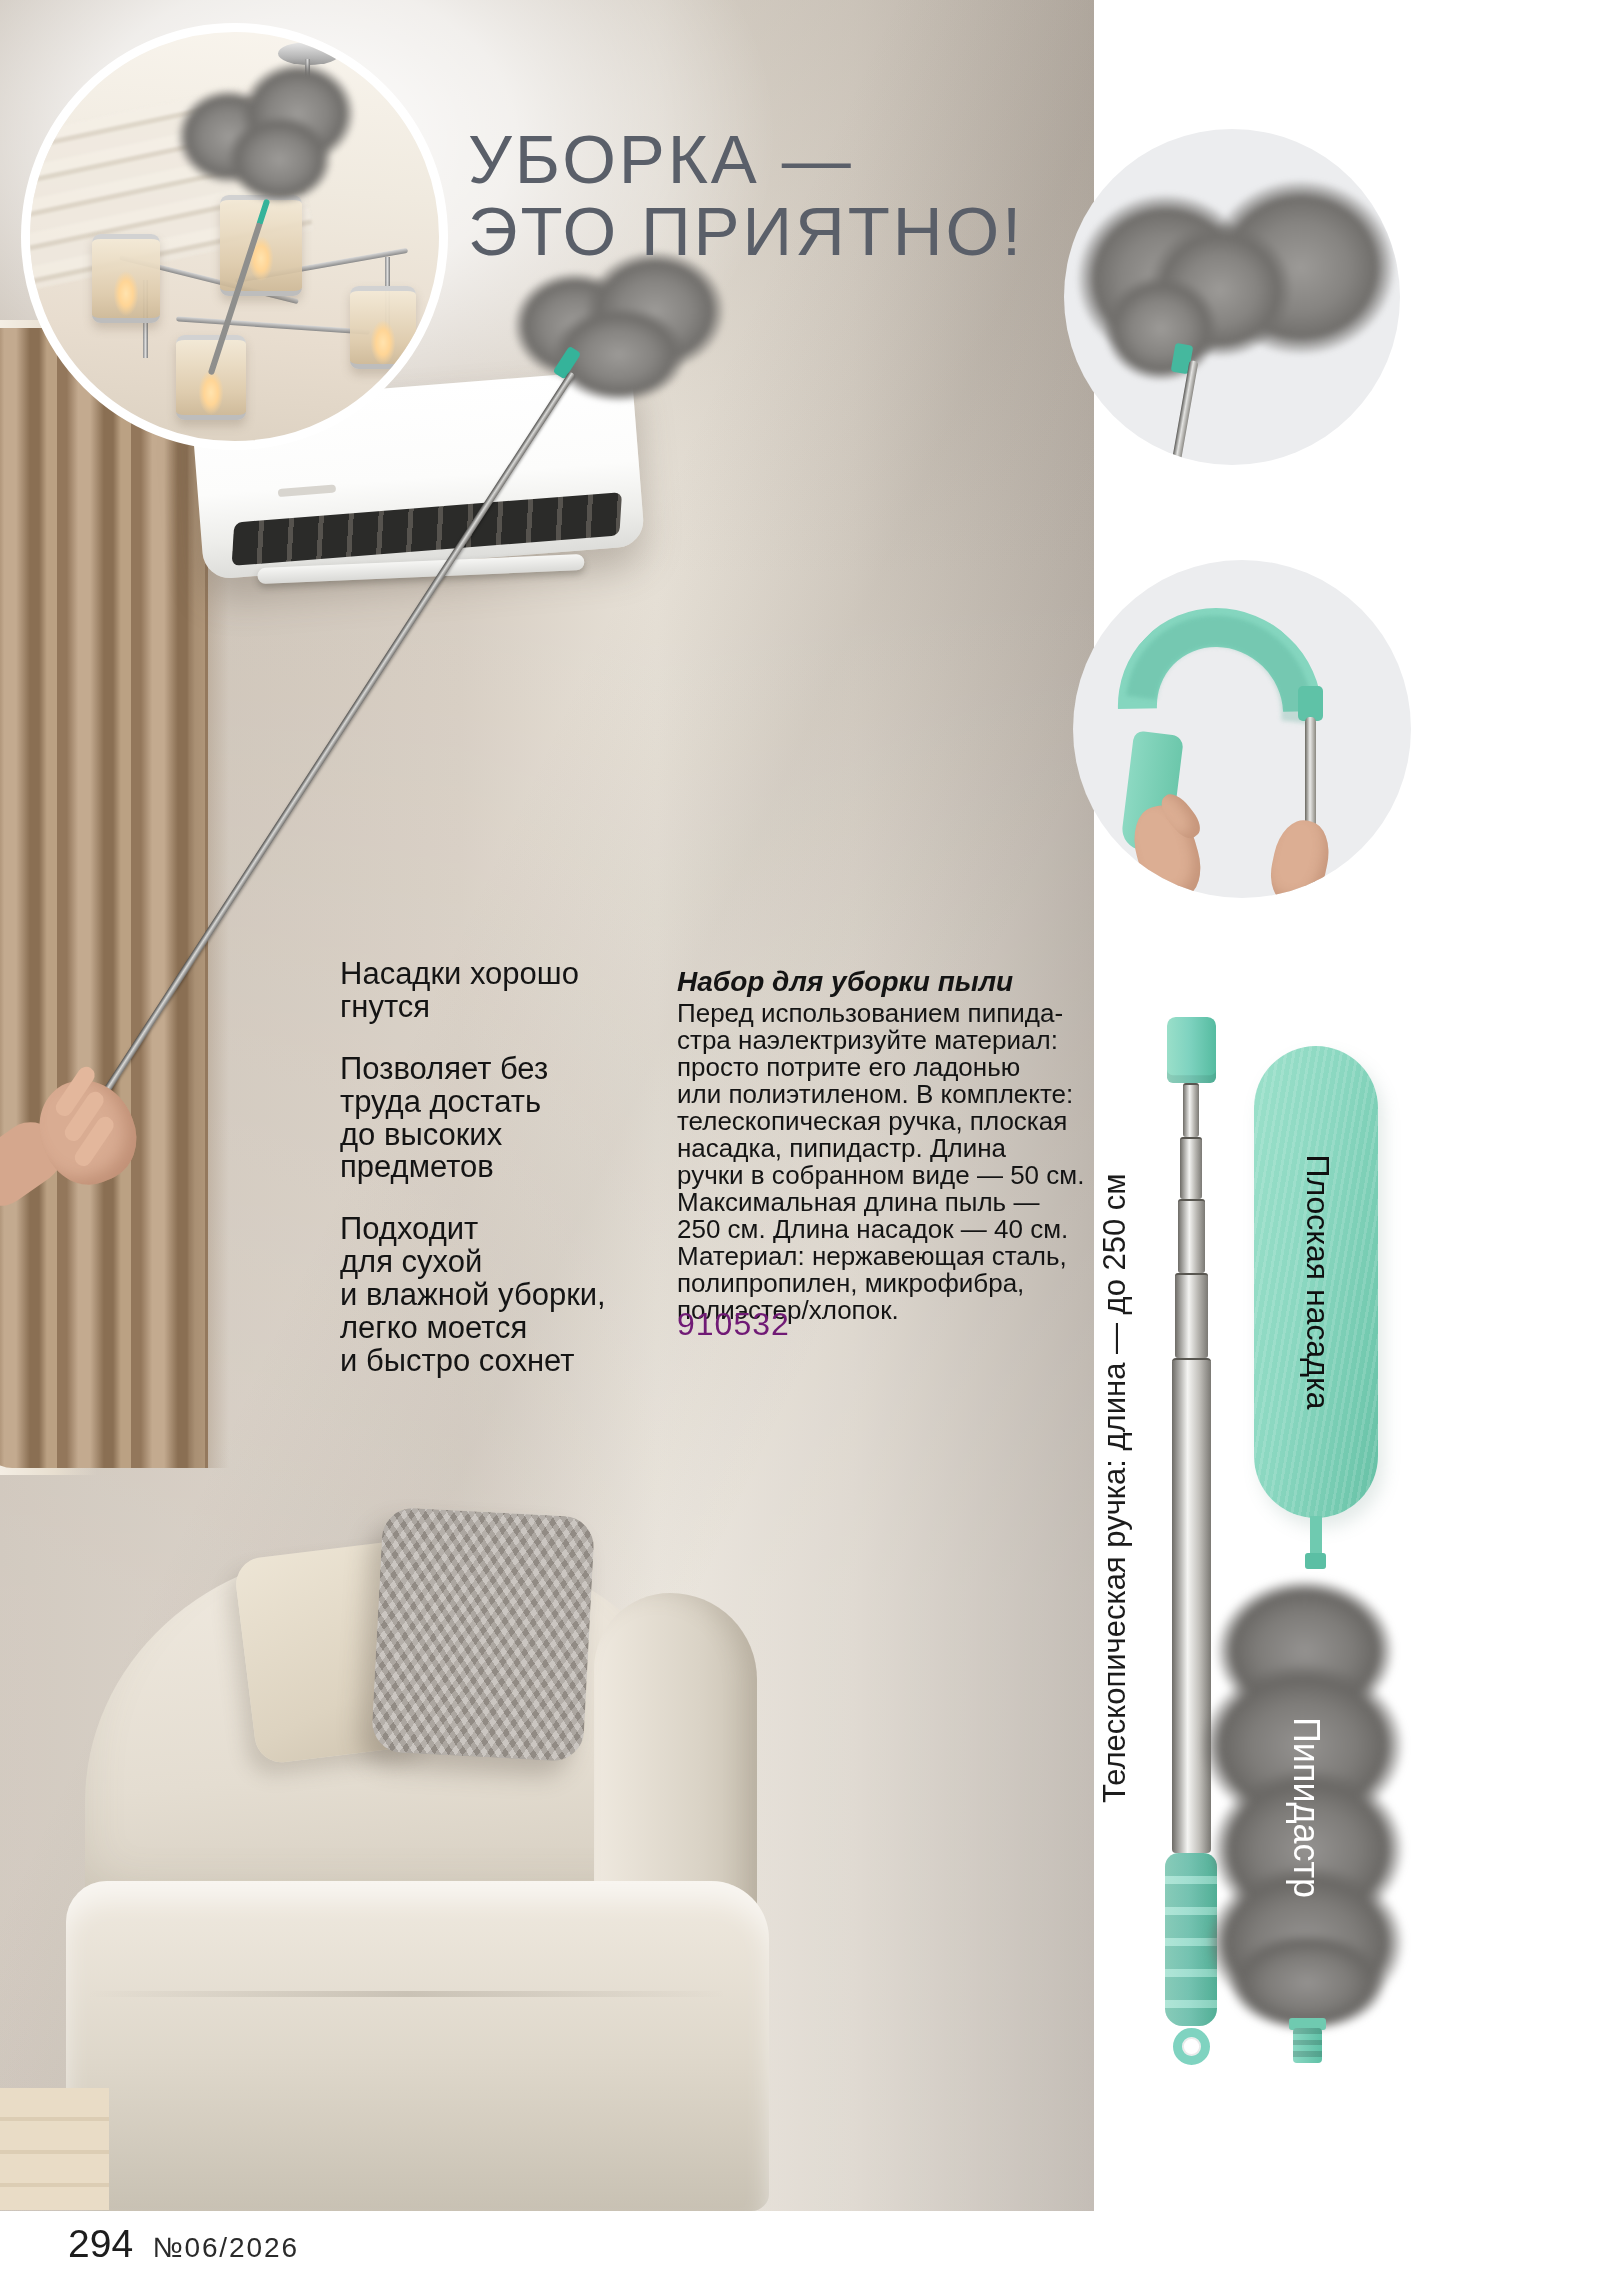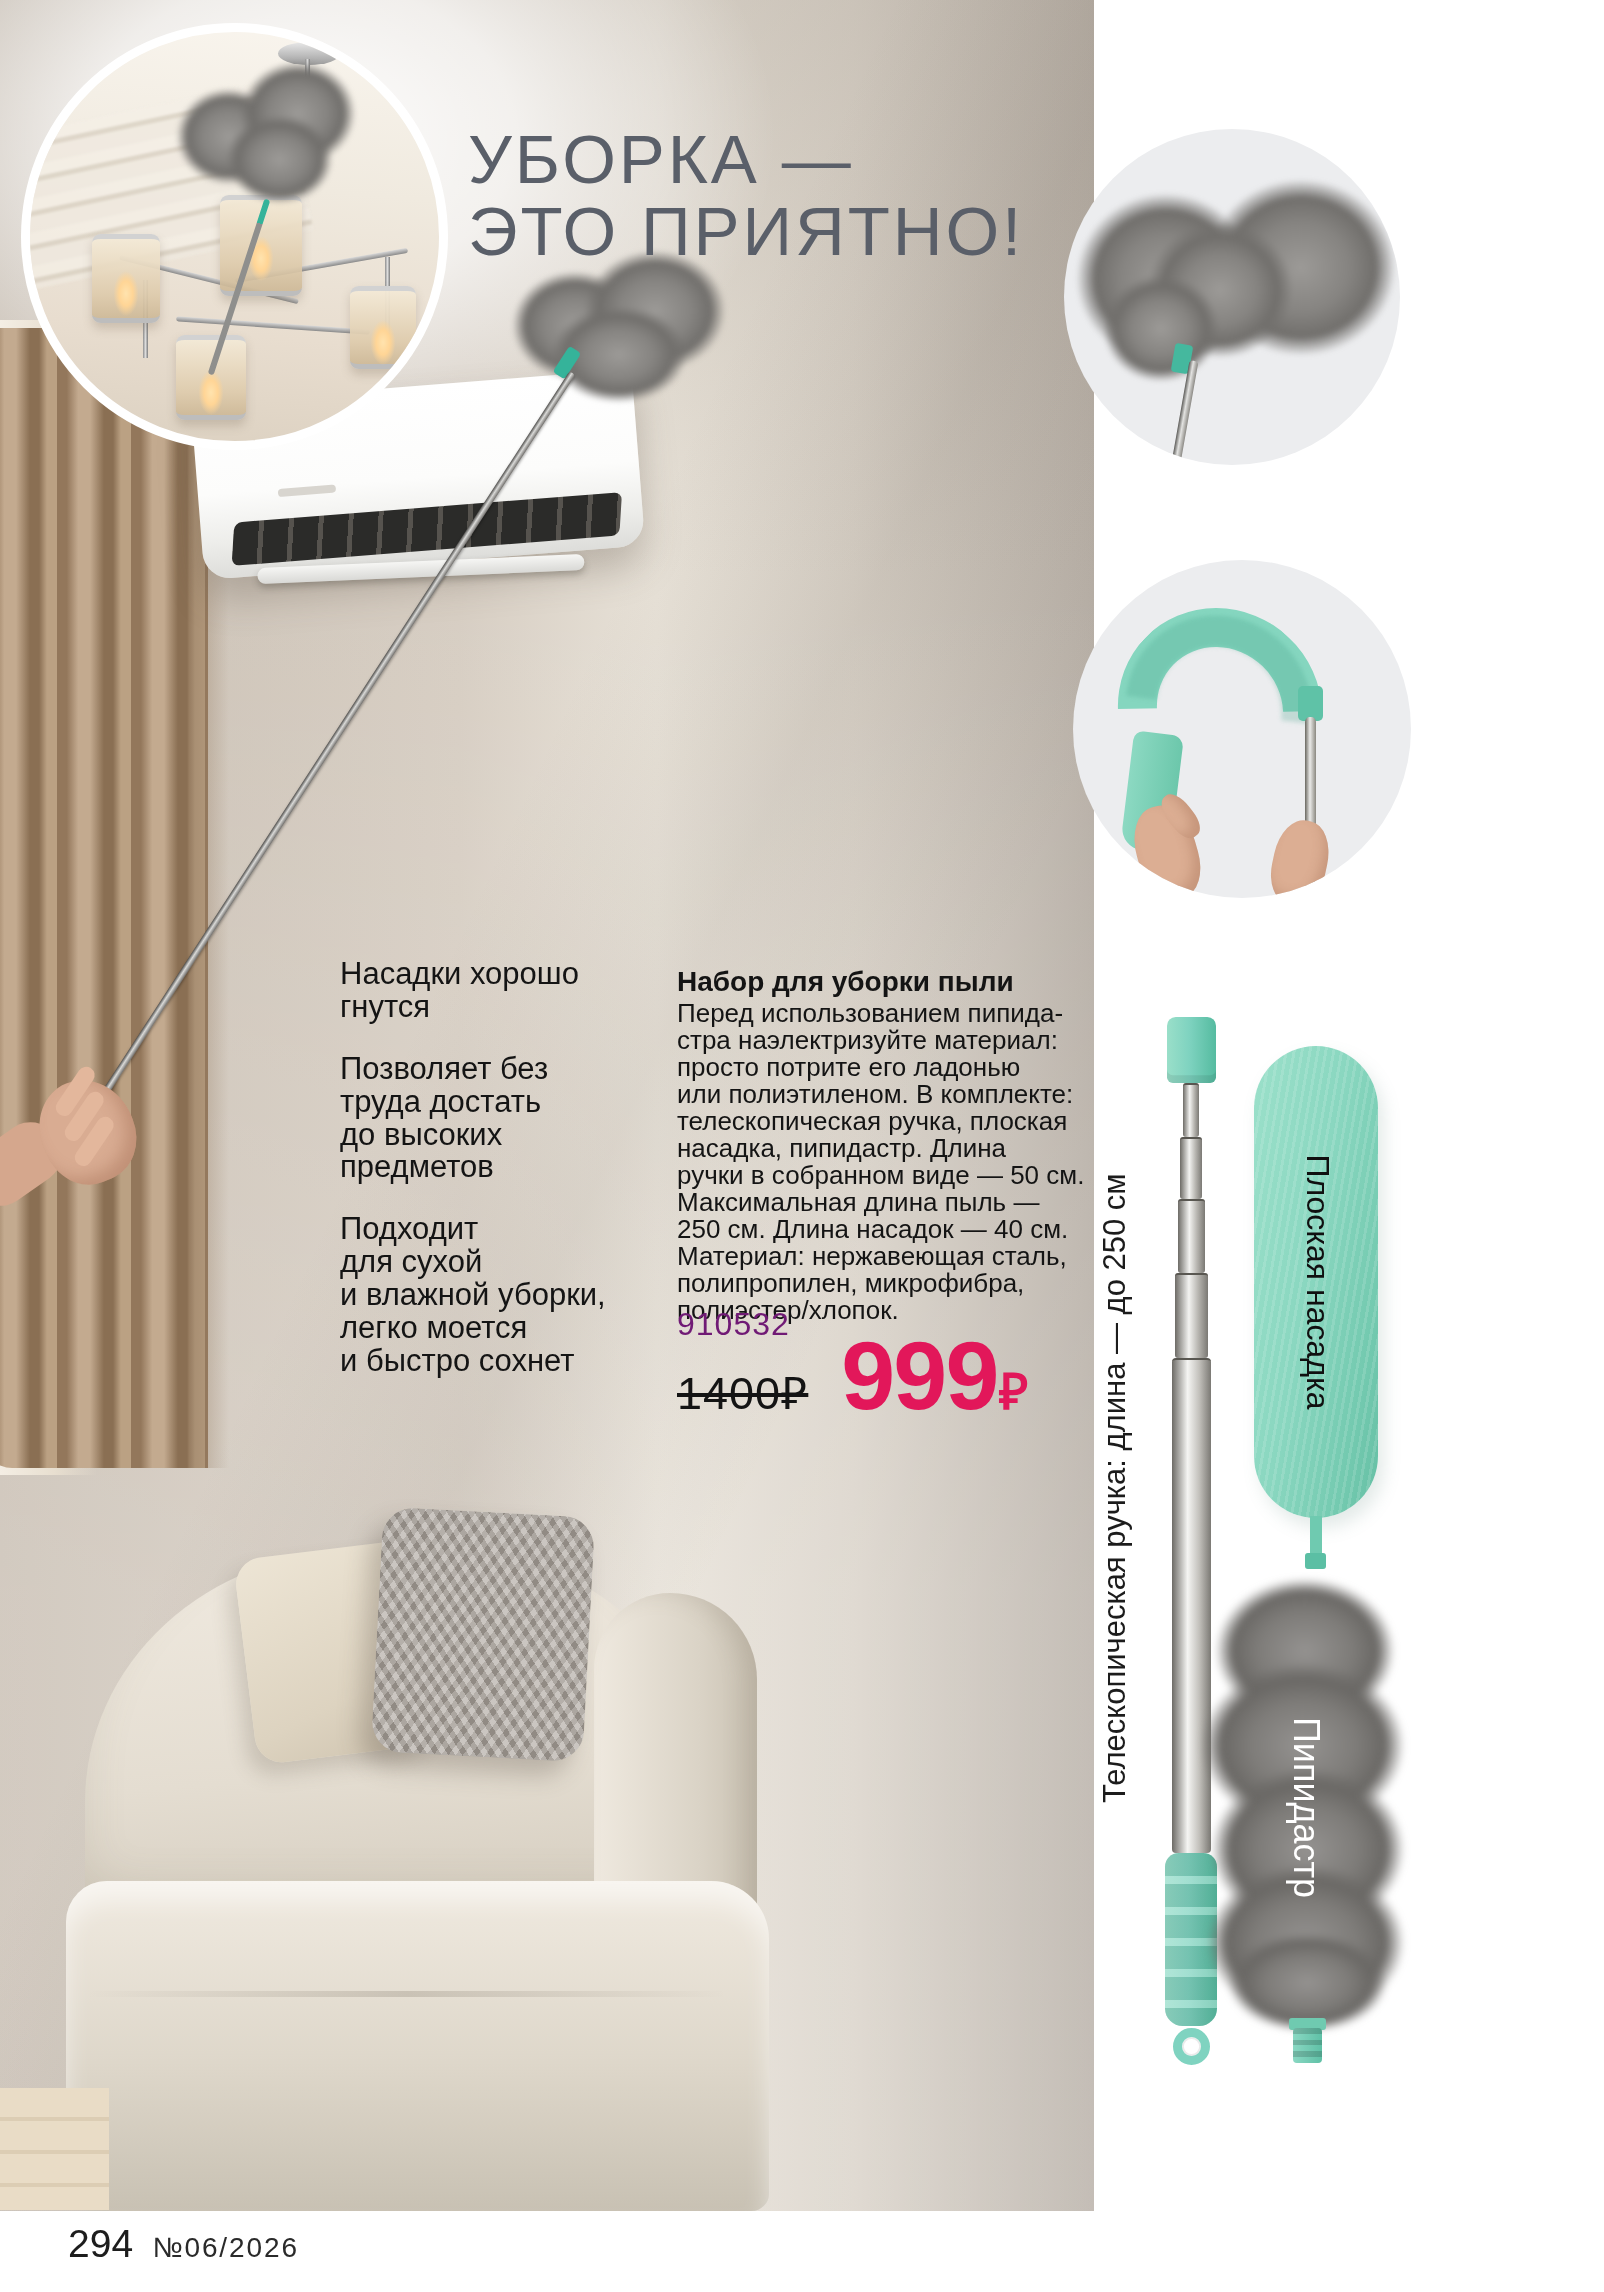--- a/index.html
+++ b/index.html
@@ -115,21 +115,21 @@
   .flat-pole { position:absolute; left:232px; top:157px; width:10.7px; height:167px;
     background:linear-gradient(90deg, #69675f, #eaeae8 45%, #8a8880); border-radius:4.9px; }
   .hand-shape { position:absolute; background:#dcae93; border-radius:46% 46% 42% 42%;
     box-shadow:inset -5.8px -7.8px 11.6px rgba(150,95,70,0.3); }
 
   
   .benefits { position:absolute; left:340px; top:957px; width:330px; font-size:31px; line-height:0.94; color:#141414; }
   .benefit { margin-bottom:29px; }
   .benefit div { padding:1.9px 0; }
   .desc-block { position:absolute; left:677px; top:968px; width:446px; color:#141414; }
-  .desc-title { font-size:28px; font-weight:700; line-height:1.0; padding-bottom:3.9px; }
+  .desc-title { font-size:28px; font-weight:700; line-height:1.0; padding-bottom:3.9px;font-style:italic; }
   .desc-line { font-size:26px; line-height:1.04; }
   .product-code { position:absolute; left:677px; top:1306px; font-size:32px; color:#701a75; letter-spacing:1px; }
   .price-row { position:absolute; left:677px; top:1327px; display:flex; align-items:baseline; }
   .old-price { font-size:45px; color:#141414; text-decoration:line-through; text-decoration-thickness:3.9px; letter-spacing:1px; }
   .new-price { font-size:97px; font-weight:700; color:#e2175a; margin-left:33px; letter-spacing:-1.9px; line-height:1; }
   .new-price-cur { font-size:50px; font-weight:700; color:#e2175a; margin-left:1.9px; }
 
   
   .handle-label { position:absolute; left:1097px; top:1803px; width:679px; height:41px;
     transform:rotate(-90deg); transform-origin:0 0; font-size:31px; color:#1c1c1c; }
@@ -307,25 +307,20 @@
     <div class="desc-line">ручки в собранном виде — 50 см.</div>
     <div class="desc-line">Максимальная длина пыль —</div>
     <div class="desc-line">250 см. Длина насадок — 40 см.</div>
     <div class="desc-line">Материал: нержавеющая сталь,</div>
     <div class="desc-line">полипропилен, микрофибра,</div>
     <div class="desc-line">полиэстер/хлопок.</div>
   </div>
 
   <div class="product-code">910532</div>
 
-  <div class="price-row">
-    <span class="old-price">1400₽</span>
-    <span class="new-price">999</span>
-    <span class="new-price-cur">₽</span>
-  </div>
 
   <div class="handle-label">Телескопическая ручка: длина — до 250 см</div>
 
   <div class="tele-handle">
     <div class="th-cap"></div>
     <div class="th-seg th-seg1"></div>
     <div class="th-seg th-seg2"></div>
     <div class="th-seg th-seg3"></div>
     <div class="th-seg th-seg4"></div>
     <div class="th-main"></div>

